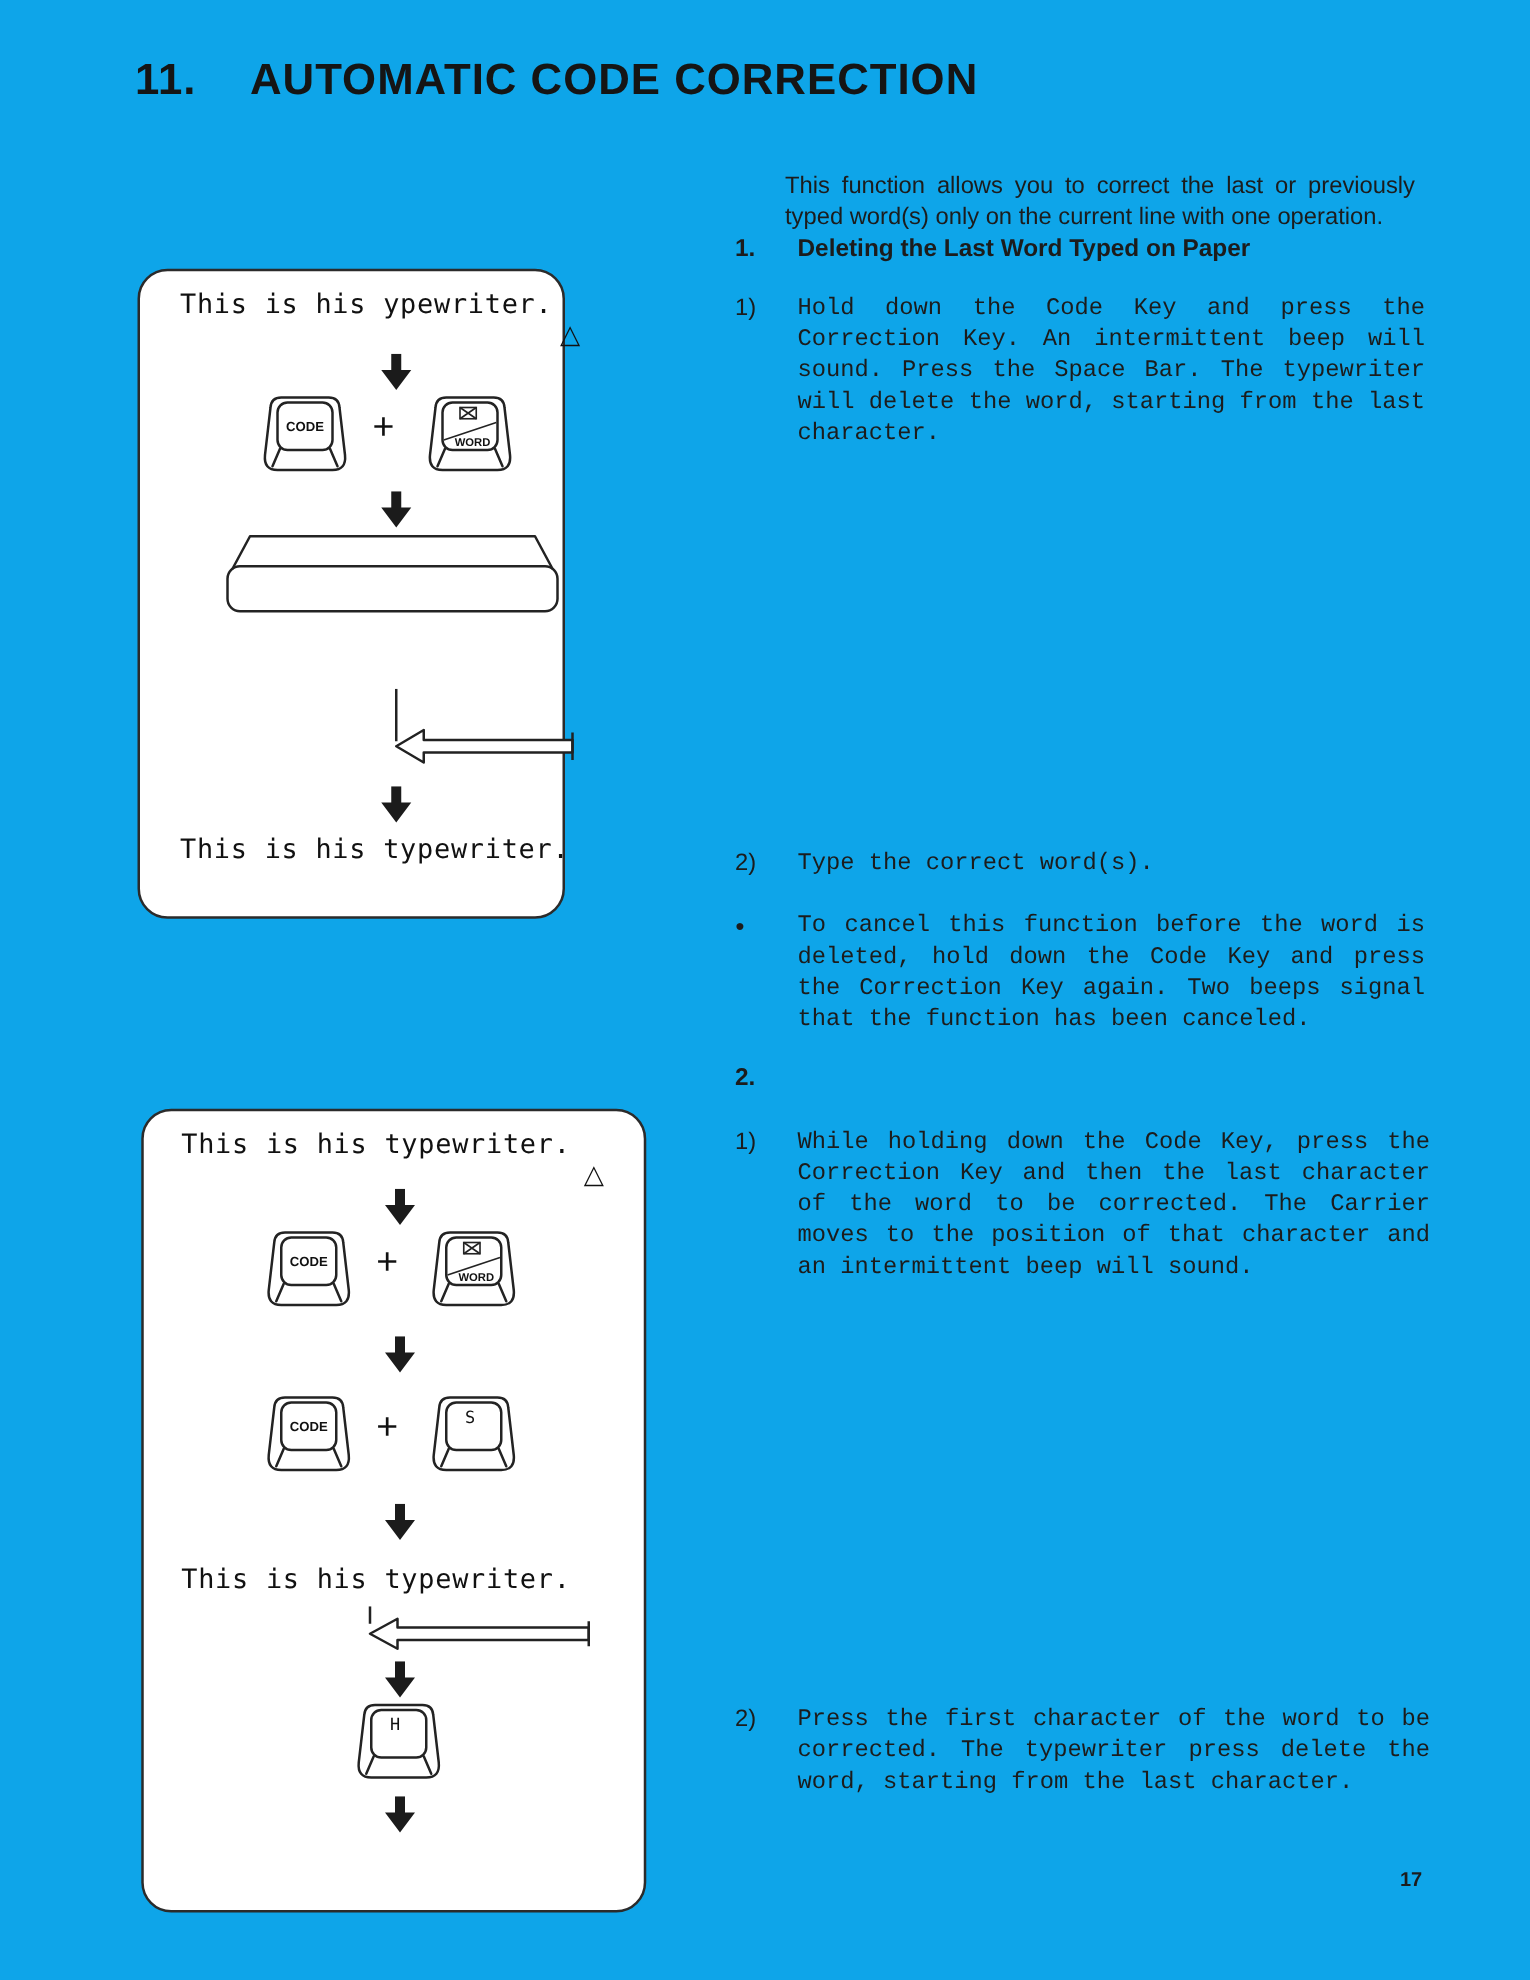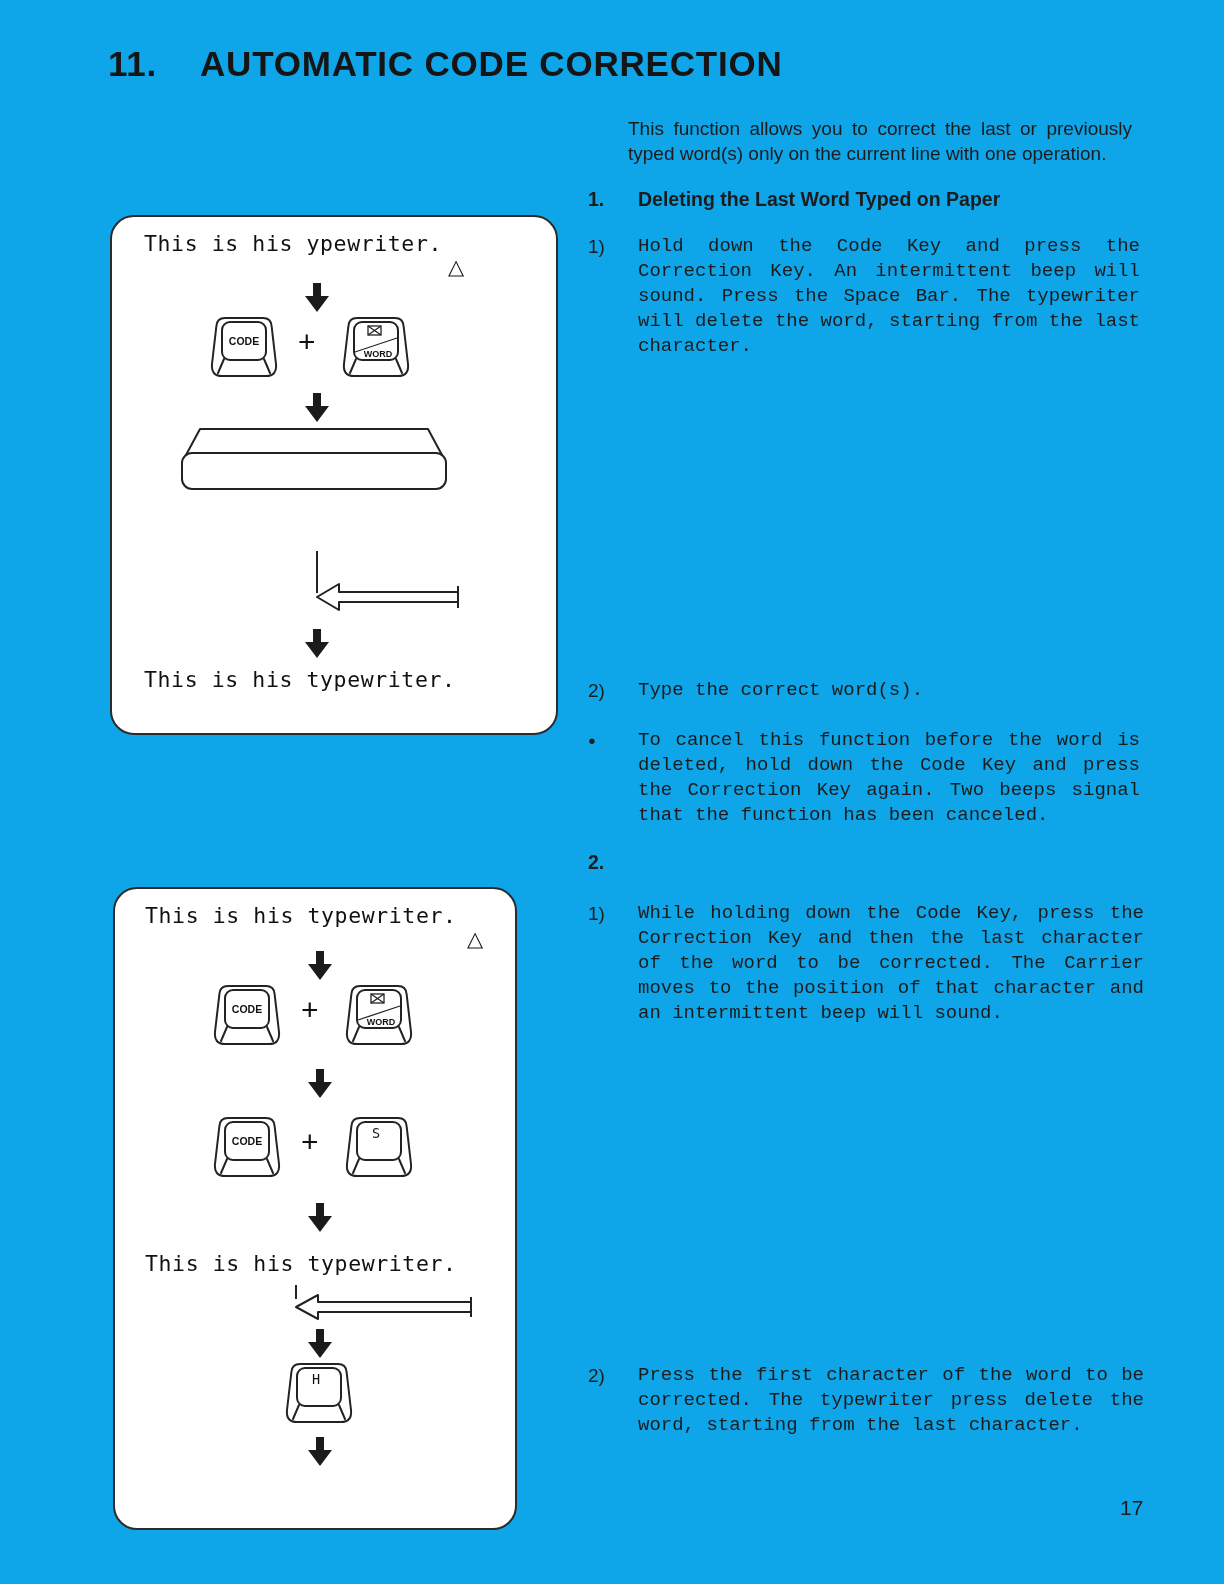--- a/index.html
+++ b/index.html
@@ -9,28 +9,28 @@
     background: #0ea5e9; color: #1c1c1c;
     font-family: "Liberation Sans", sans-serif; overflow: hidden;
   }
 
   
   .title-row { position: absolute; left: 108px; top: 44px; display: flex;
     font-size: 35px; font-weight: bold; letter-spacing: 0.8px; color: #151515; }
   .title-num { width: 92px; flex: none; }
 
   
-  .intro { position: absolute; font-size: 19px; line-height: 25px; text-align: justify; }
+  .intro { position: absolute; font-size: 19px; line-height: 25px; text-align: justify; margin-top: 20px; }
   .heading-row { position: absolute; display: flex; font-weight: bold; font-size: 19.5px; }
   .heading-num { width: 50px; flex: none; }
   .step-row { position: absolute; display: flex; font-size: 19px; line-height: 25px; }
   .step-num { width: 50px; flex: none; }
   .step-text { flex: 1; text-align: justify; font-family: Liberation Mono, monospace; }
   .note-bullet { width: 50px; flex: none; font-size: 13px; line-height: 25px; }
-  .pagenum { position: absolute; font-size: 21px; font-weight: normal; }
+  .pagenum { position: absolute; font-size: 16px; font-weight: bold; }
 
   
   .fig-box { position: absolute; border: 2px solid #2b2b2b; border-radius: 24px; background: #fff; }
   .tw { position: absolute; font-family: "DejaVu Sans Mono", monospace; font-size: 21.5px;
         letter-spacing: 0.6px; white-space: nowrap; color: #111; }
   .marker { position: absolute; font-size: 21px; color: #111; }
   .plus { position: absolute; font-size: 30px; font-weight: 400; color: #111; }
   .smudge { font-weight: bold; letter-spacing: 2px;
             text-shadow: 0.8px 0 0 #000, -0.8px 0 0 #000, 0 0.6px 1px #333; }
   .smudge-sub { font-size: 13px; vertical-align: -4px; letter-spacing: 0; }
@@ -84,21 +84,21 @@
     <div class="step-text">While holding down the Code Key, press the Correction Key and then the last character of the word to be corrected. The Carrier moves to the position of that character and an intermittent beep will sound.</div>
   </div>
 
   <div class="step-row" style="left:588px; top:1363px; width:556px;">
     <span class="step-num">2)</span>
     <div class="step-text">Press the first character of the word to be corrected. The typewriter press delete the word, starting from the last character.</div>
   </div>
 
   <div class="pagenum" style="left:1120px; top:1496px;">17</div>
 
-  <div class="fig-box" style="left:110px; top:215px; width:448px; height:520px;">
+  <div class="fig-box" style="left:110px; top:215px; width:342px; height:520px;">
 
     <div class="tw" style="left:32px; top:14px;">This is his ypewriter.</div>
     <div class="marker" style="left:336px; top:38px;">△</div>
 
     <svg class="svg-abs" style="left:192px; top:66px; width:26px; height:30px;" viewBox="0 0 26 30">
       <path d="M9,0 H17 V13 H25 L13,29 L1,13 H9 Z" fill="#1b1b1b"></path>
     </svg>
 
     <svg class="key" style="left:96px; top:98px;" viewBox="0 0 72 64">
       <path class="k-outline" d="M17,3 H55 Q63,3 63.6,11 L68,49 Q69.2,61 58,61 H14 Q2.8,61 4,49 L8.4,11 Q9,3 17,3 Z"></path>

